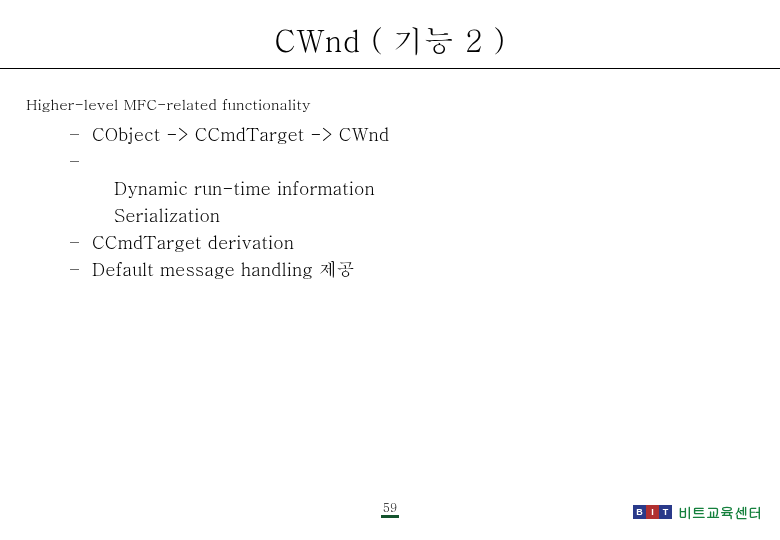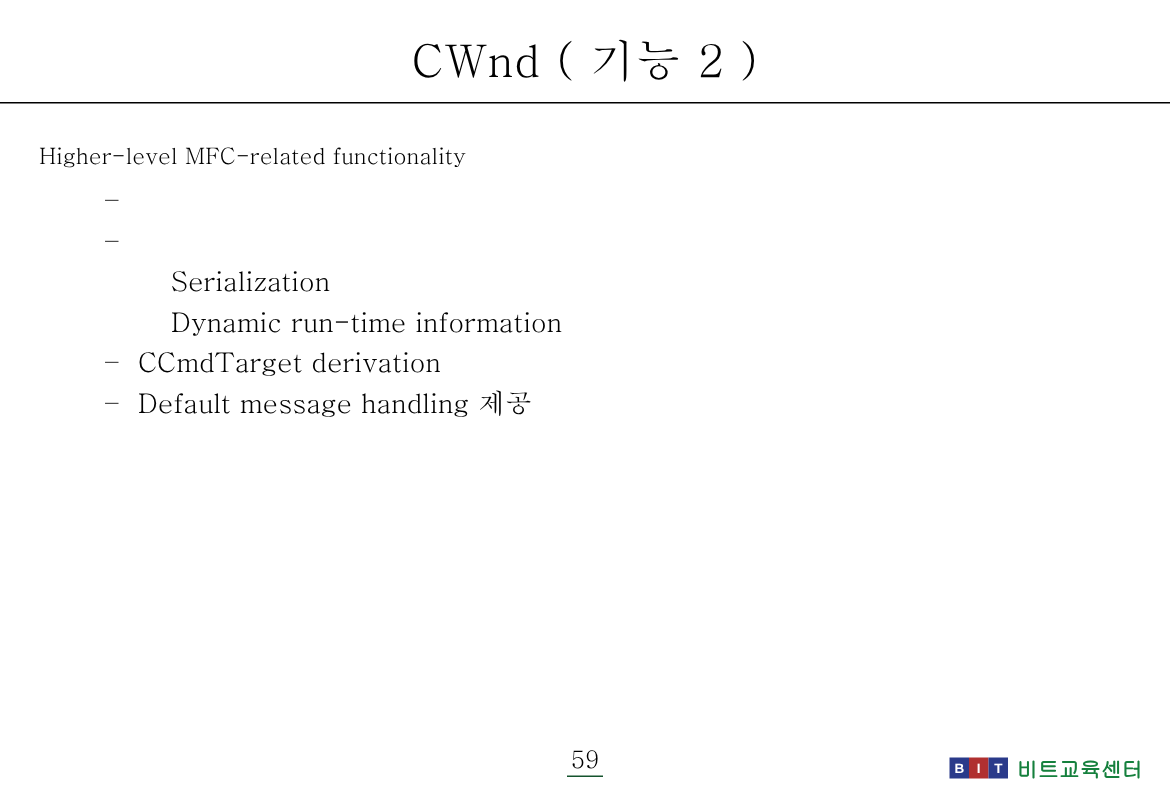--- a/index.html
+++ b/index.html
@@ -8,21 +8,21 @@
   .title-wrap { width: 100%; text-align: center; padding-top: 18px; padding-bottom: 8px; }
   .title { font-size: 30px; font-family: "Batang", "Times New Roman", serif; letter-spacing: 0.5px; }
   .rule { border: none; border-top: 1px solid #000; margin: 0; }
   .content { padding: 24px 0 0 26px; }
   .heading { font-size: 15px; font-family: "Batang", "Times New Roman", serif; }
   .bullets { padding: 6px 0 0 44px; font-size: 18px; line-height: 1.5; }
   .b1 { display: flex; }
   .b1-mark { width: 22px; flex: 0 0 22px; }
   .sub { padding-left: 44px; }
   .pagenum-wrap { position: absolute; left: 0; width: 100%; bottom: 22px; text-align: center; }
-  .pagenum { display: inline-block; font-size: 16px; border-bottom: 1px solid #14532d; padding: 0 2px; }
+  .pagenum { display: inline-block; font-size: 12px; border-bottom: 3px solid #14532d; padding: 0 2px; }
   .footer-brand { position: absolute; right: 18px; bottom: 18px; display: flex; align-items: center; gap: 6px; }
   .brand-box { display: inline-flex; }
   .brand-cell { width: 13px; height: 14px; display: inline-flex; align-items: center; justify-content: center; font-size: 9px; font-weight: bold; color: #fff; font-family: Arial, sans-serif; }
   .brand-b { background: #2a3a8a; }
   .brand-i { background: #b03030; }
   .brand-t { background: #2a3a8a; }
   .brand-text { font-size: 14px; color: #15803d; font-weight: bold; font-family: "Gulim","Batang",sans-serif; }
 </style>
 </head>
 <body>
@@ -33,27 +33,28 @@
     <div class="title">CWnd ( 기능 2 )</div>
   </div>
   <hr class="rule">
 
   <div class="content">
     <div class="heading">Higher-level MFC-related functionality</div>
     <div class="bullets">
 
       <div class="b1">
         <div class="b1-mark">–</div>
+        <div>CObject -&gt; CCmdTarget -&gt; CWnd</div>
       </div>
 
       <div class="b1">
         <div class="b1-mark">–</div>
       </div>
+      <div class="sub">Dynamic run-time information</div>
       <div class="sub">Serialization</div>
-      <div class="sub">Dynamic run-time information</div>
 
       <div class="b1">
         <div class="b1-mark">–</div>
         <div>CCmdTarget derivation</div>
       </div>
 
       <div class="b1">
         <div class="b1-mark">–</div>
         <div>Default message handling 제공</div>
       </div>

